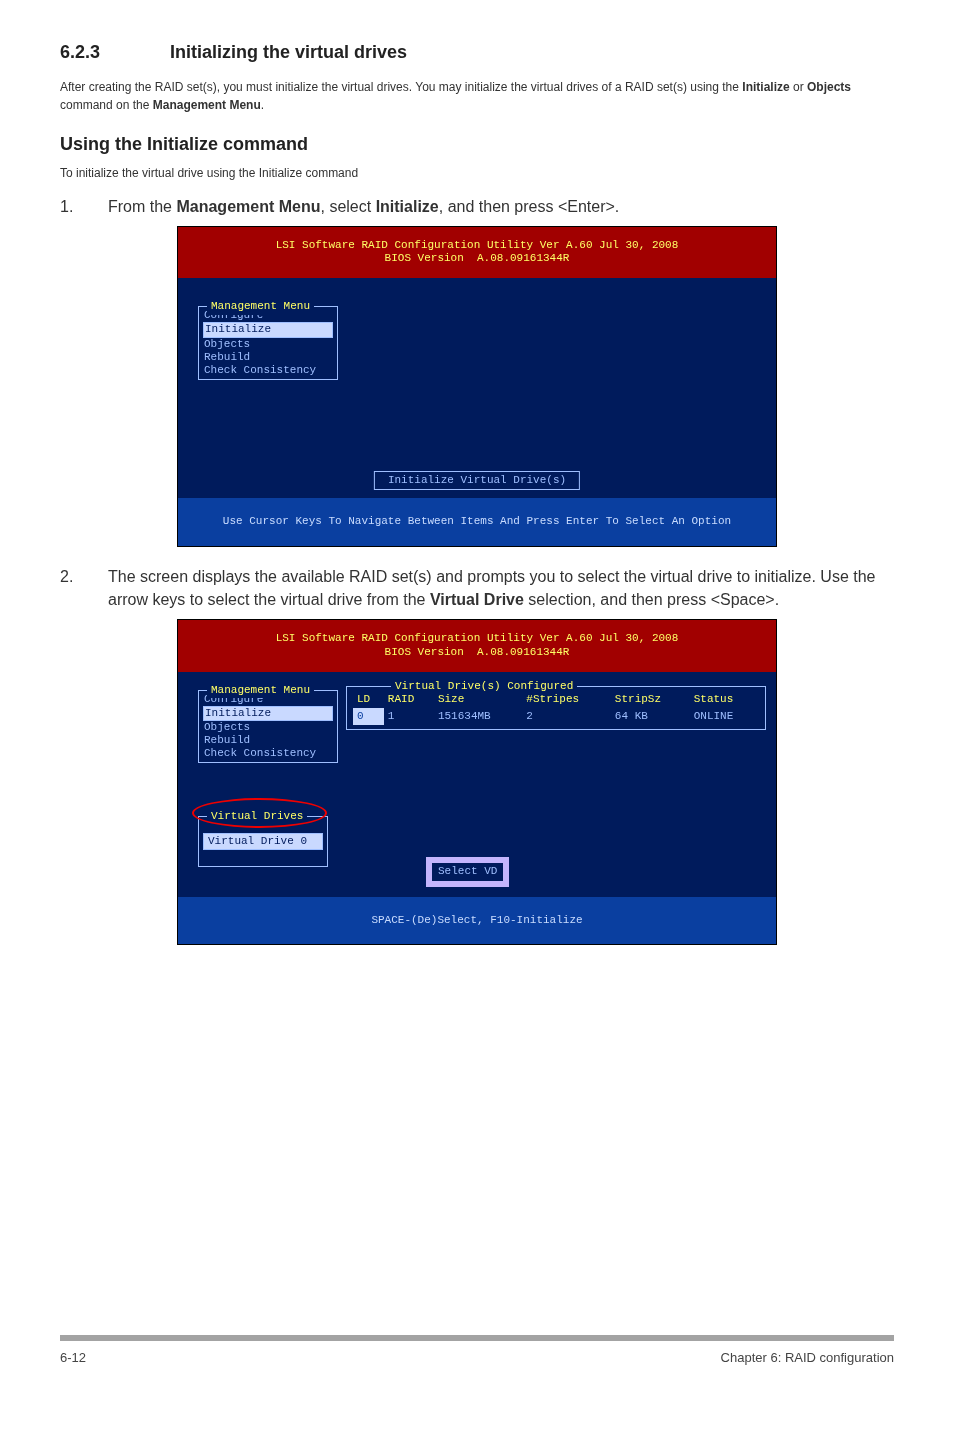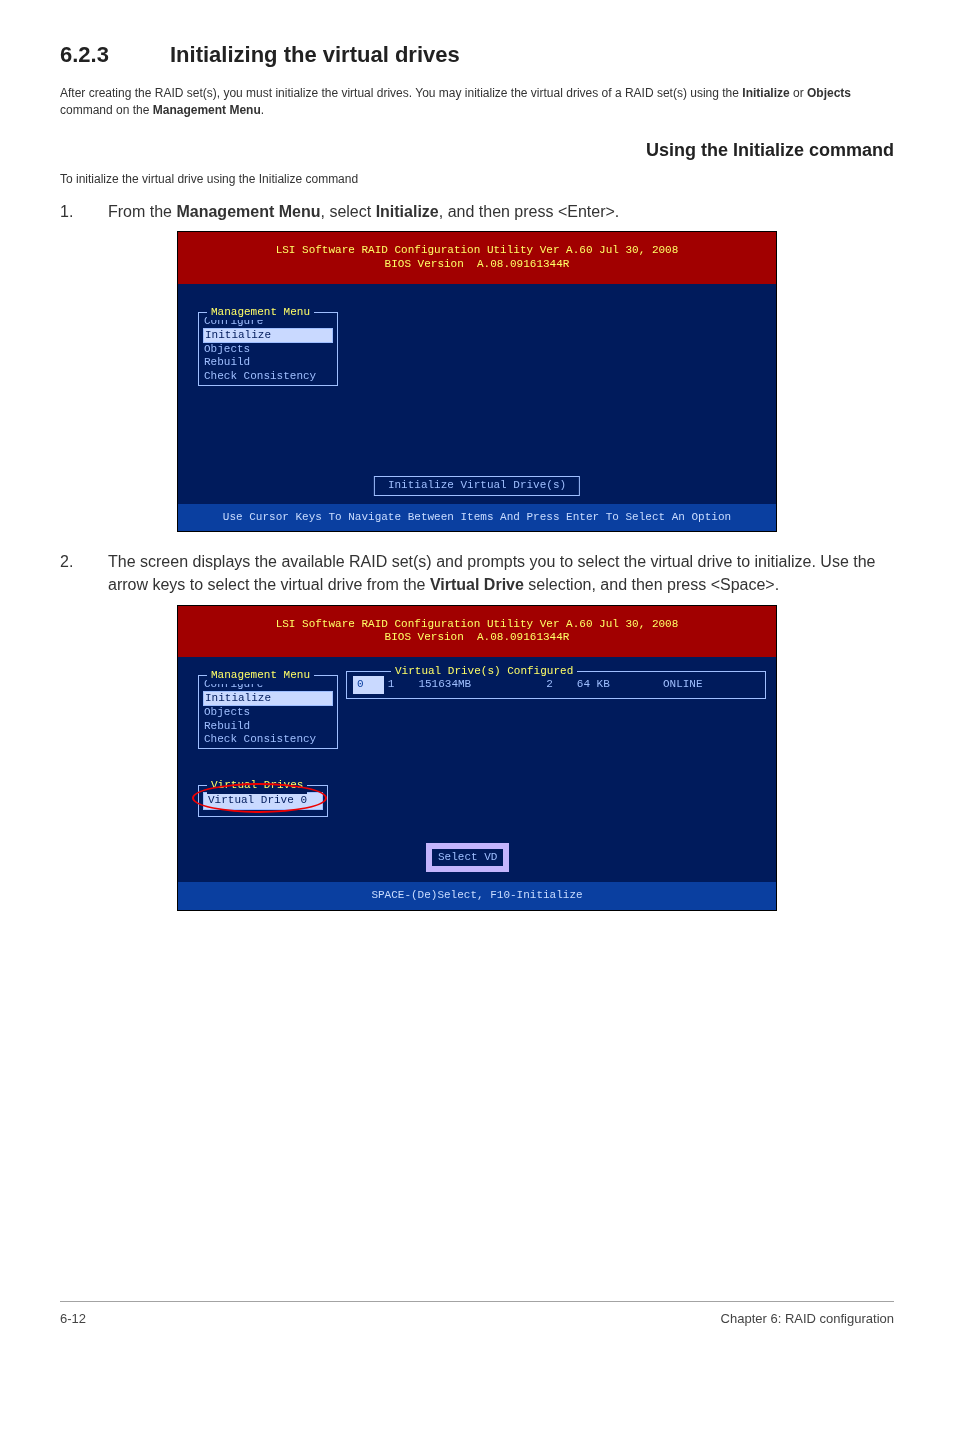--- a/index.html
+++ b/index.html
@@ -11,36 +11,35 @@
     font-family: Arial, Helvetica, sans-serif;
     background: #ffffff;
     color: #333333;
     width: 954px;
     margin: 0 auto;
     padding: 40px 60px;
     font-size: 15px;
     line-height: 1.4;
   }
   h2 {
-    font-size: 22px;
+    font-size: 18px;
     font-weight: bold;
     color: #222;
     margin-bottom: 14px;
   }
   h2 .section-num {
     display: inline-block;
     width: 110px;
   }
   h3 {
     font-size: 18px;
     font-weight: bold;
     color: #222;
     margin-top: 18px;
     margin-bottom: 8px;
-    text-align: right;
   }
   p.body-text {
     font-size: 12px;
     color: #333;
     margin-bottom: 12px;
     line-height: 1.45;
   }
   ol.steps {
     list-style: none;
     margin-bottom: 8px;
@@ -80,21 +79,21 @@
     position: relative;
     height: 220px;
   }
   .bios2 .bios-body {
     height: 225px;
   }
   .bios-footer {
     background: #0a3fa0;
     color: #c9dcff;
     text-align: center;
-    padding: 6px 0;
+    padding: 16px 0;
   }
   
   .menu-box {
     position: absolute;
     border: 1px solid #9fbfff;
     padding: 2px 4px;
     background: #001b5c;
   }
   .menu-title {
     position: absolute;
@@ -162,22 +161,23 @@
     color: #9fbfff;
     padding: 1px 4px;
   }
   .vd-table td.sel {
     background: #c9d9ff;
     color: #0a3fa0;
   }
   .virtual-drives-box {
     position: absolute;
     border: 1px solid #9fbfff;
-    padding: 6px 4px;
-    background: #001b5c;
+    padding: 16px 4px;
+    background: #001b5c;
+    margin-top: 16px;
   }
   .vd-inner {
     border: 1px solid #9fbfff;
     background: #c9d9ff;
     color: #001b5c;
     padding: 0 4px;
   }
   .red-ellipse {
     position: absolute;
     width: 135px;
@@ -191,21 +191,21 @@
     left: 248px;
     bottom: 10px;
     border: 6px solid #c4b5fd;
     padding: 1px 6px;
     background: #001b5c;
     color: #9fbfff;
   }
   
   .page-footer {
     margin-top: 390px;
-    border-top: 1px solid #a3a3a3;
+    border-top: 6px solid #a3a3a3;
     padding-top: 8px;
     font-size: 13px;
     color: #444;
     display: flex;
     justify-content: space-between;
   }
 </style>
 </head>
 <body>
 
@@ -265,20 +265,28 @@
       <div class="menu-item selected">Initialize</div>
       <div class="menu-item">Objects</div>
       <div class="menu-item">Rebuild</div>
       <div class="menu-item">Check Consistency</div>
     </div>
 
     <div class="vd-table-wrap">
       <div class="vd-table-title">Virtual Drive(s) Configured</div>
       <table class="vd-table">
         <tbody>
+            <tr>
+          <th>LD</th>
+          <th>RAID</th>
+          <th>Size</th>
+          <th>#Stripes</th>
+          <th>StripSz</th>
+          <th>Status</th>
+        </tr>
         <tr>
           <td class="sel">0</td>
           <td>1</td>
           <td>151634MB</td>
           <td>2</td>
           <td>64 KB</td>
           <td>ONLINE</td>
         </tr>
       </tbody>
         </table>

